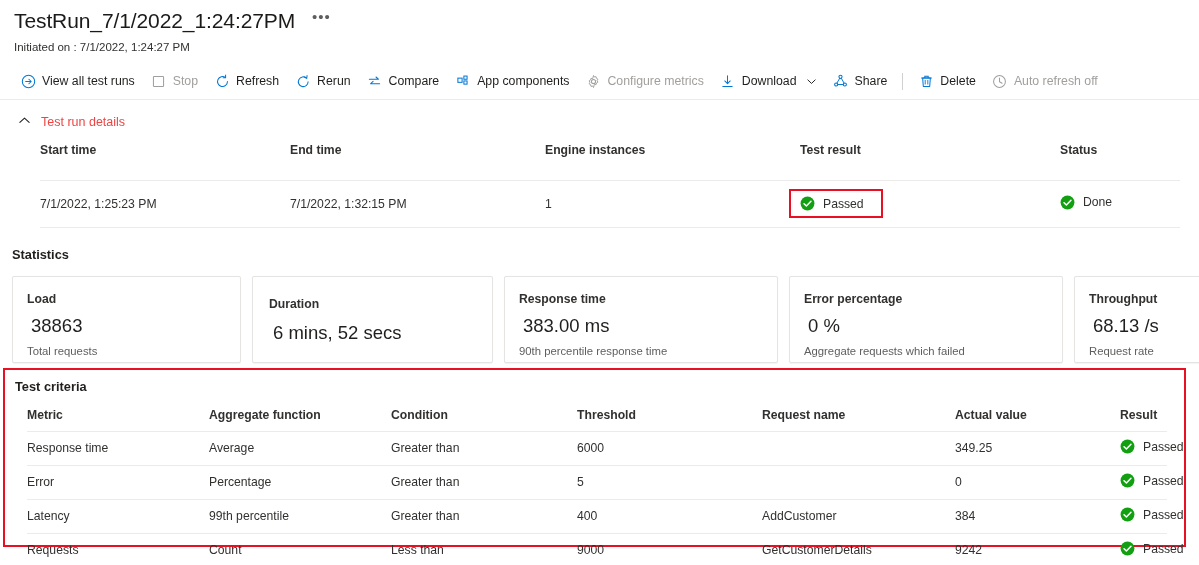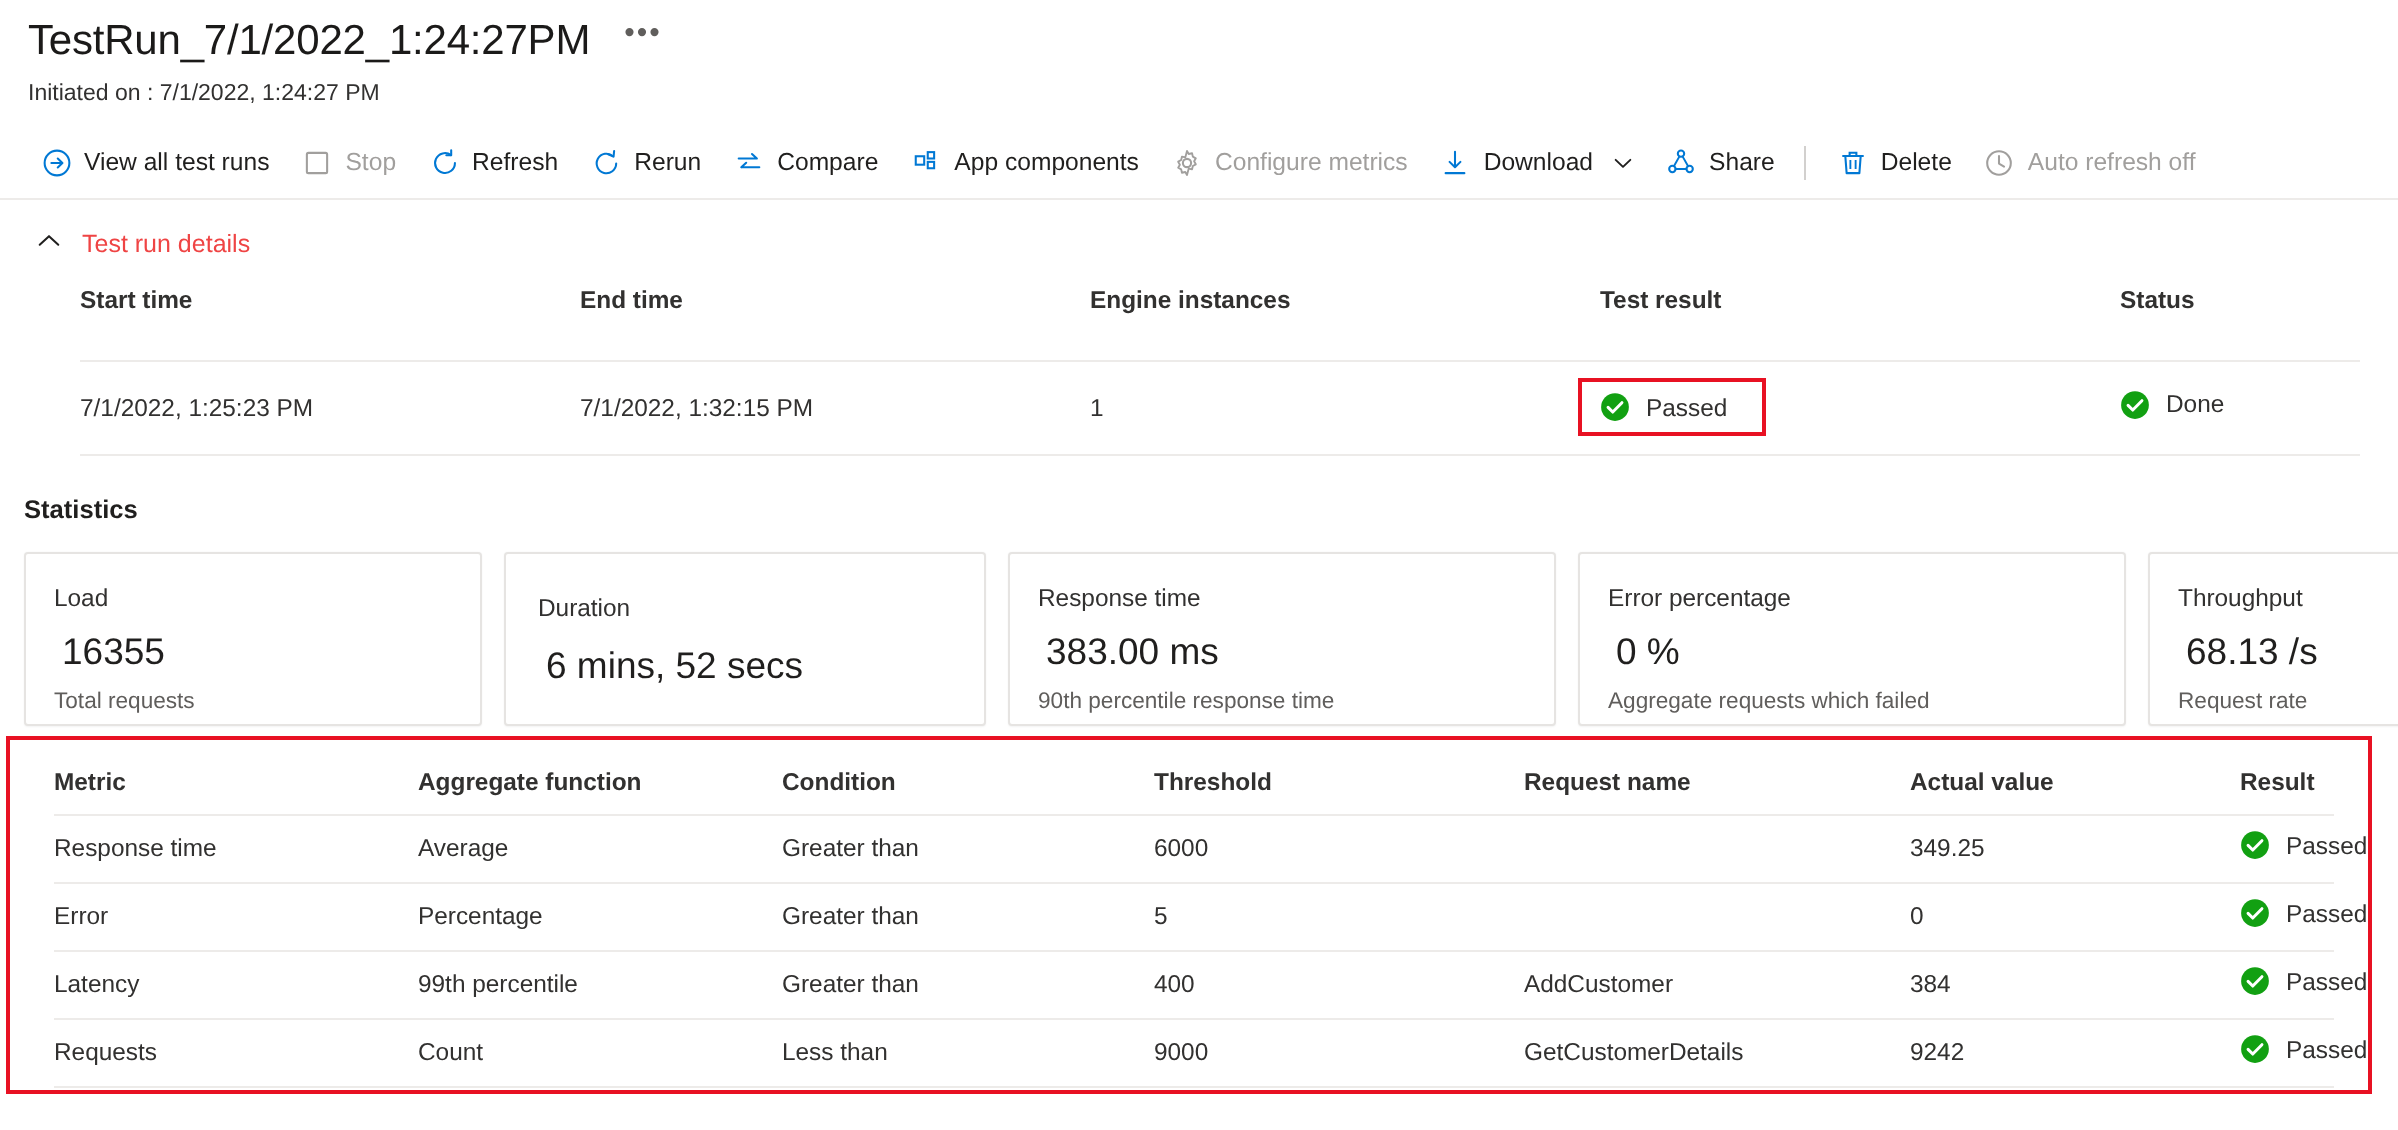--- a/index.html
+++ b/index.html
@@ -156,21 +156,21 @@
     box-shadow: 0 0.3px 0.9px rgba(0,0,0,0.05);
   }
   .stat-card.w1 { width: 229px; }
   .stat-card.w2 { width: 241px; padding-top: 19px; padding-left: 16px; }
   .stat-card.w3 { width: 274px; }
   .stat-card.w4 { width: 274px; }
   .stat-card.w5 { width: 160px; }
   .stat-label {
     font-size: 12.2px;
     color: #323130;
-    font-weight: 400;
+    font-weight: 700;
     line-height: 16px;
   }
   .stat-value {
     font-size: 18.5px;
     color: #201f1e;
     font-weight: 400;
     line-height: 24px;
     margin: 7px 0 0 4px;
     white-space: nowrap;
   }
@@ -406,21 +406,21 @@
       </td>
     </tr>
   </tbody>
 </table>
 
 <div class="stats-heading">Statistics</div>
 
 <div class="stats-row">
   <div class="stat-card w1">
     <div class="stat-label">Load</div>
-    <div class="stat-value">16355</div>
+    <div class="stat-value">38863</div>
     <div class="stat-sub">Total requests</div>
   </div>
   <div class="stat-card w2">
     <div class="stat-label">Duration</div>
     <div class="stat-value">6 mins, 52 secs</div>
     <div class="stat-sub"></div>
   </div>
   <div class="stat-card w3">
     <div class="stat-label">Response time</div>
     <div class="stat-value">383.00 ms</div>
@@ -432,20 +432,21 @@
     <div class="stat-sub">Aggregate requests which failed</div>
   </div>
   <div class="stat-card w5">
     <div class="stat-label">Throughput</div>
     <div class="stat-value">68.13 /s</div>
     <div class="stat-sub">Request rate</div>
   </div>
 </div>
 
 <div class="criteria-box">
+  <div class="criteria-title">Test criteria</div>
 
   <table class="criteria-table">
     <thead>
       <tr>
         <th class="k-metric">Metric</th>
         <th class="k-agg">Aggregate function</th>
         <th class="k-cond">Condition</th>
         <th class="k-thresh">Threshold</th>
         <th class="k-req">Request name</th>
         <th class="k-actual">Actual value</th>

